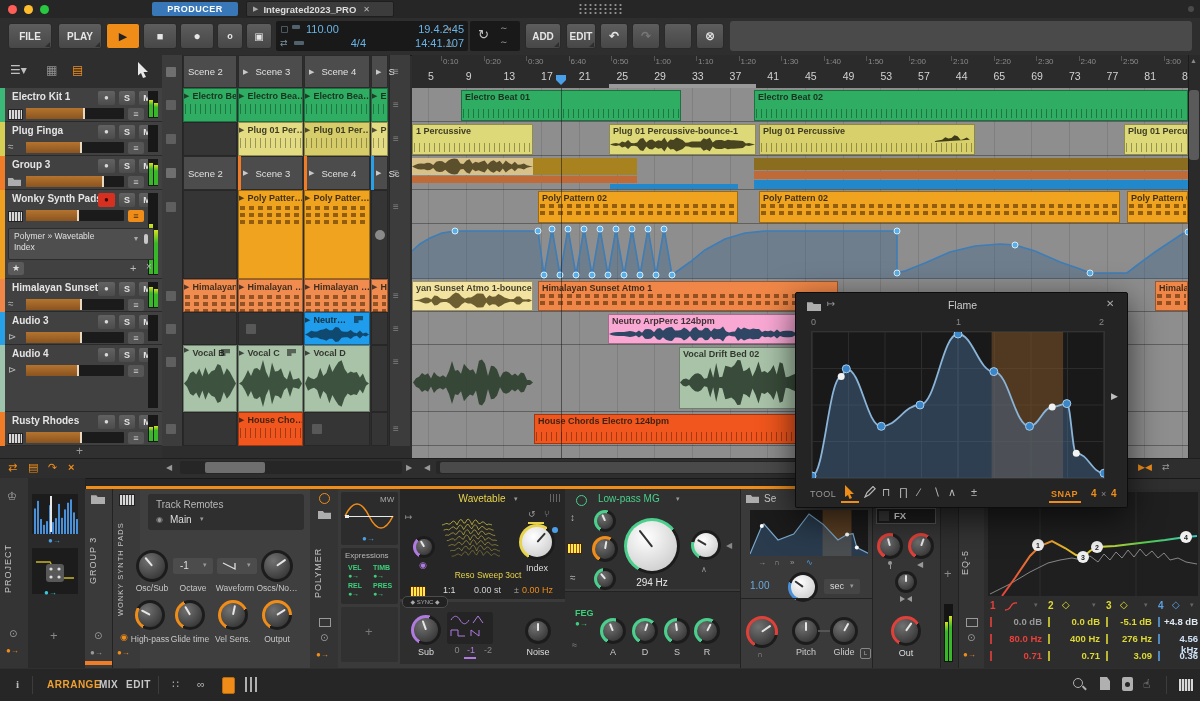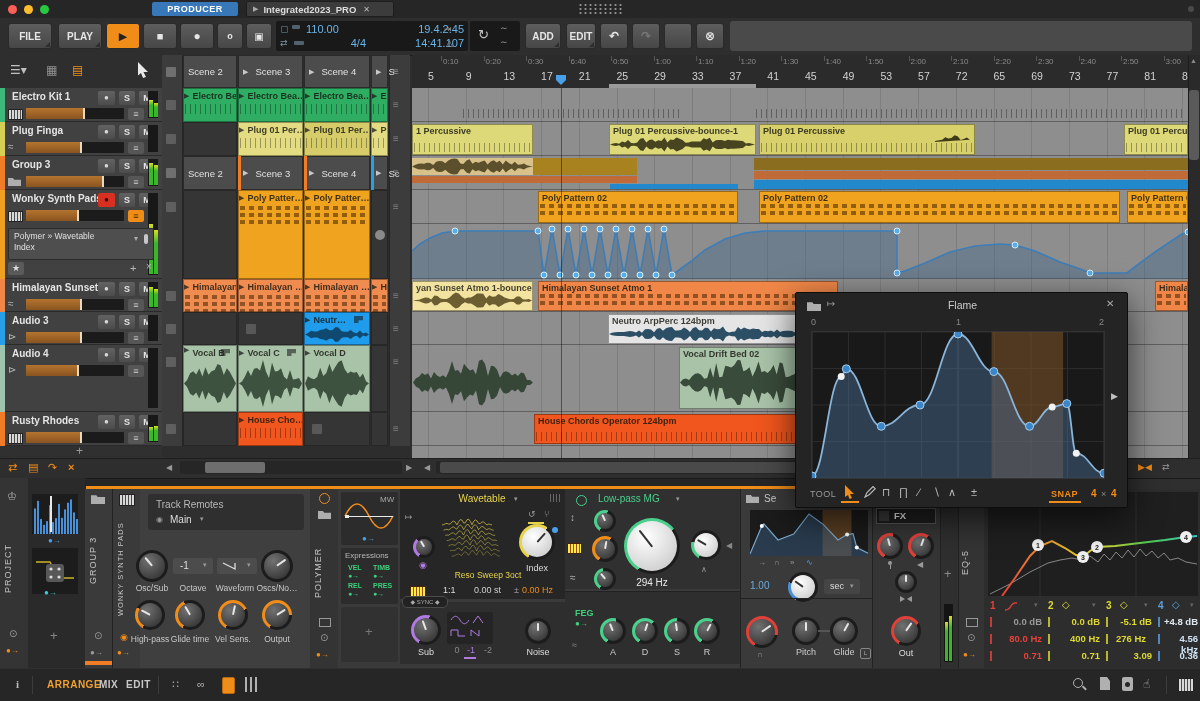--- a/index.html
+++ b/index.html
@@ -568,21 +568,21 @@
     <div style="position: absolute; left: 578.8px; top: 70px; width: 28px; height: 12px; color: rgb(210, 210, 210); font-size: 10.5px;">21</div>
     <div style="position: absolute; left: 616.5px; top: 70px; width: 28px; height: 12px; color: rgb(210, 210, 210); font-size: 10.5px;">25</div>
     <div style="position: absolute; left: 654.2px; top: 70px; width: 28px; height: 12px; color: rgb(210, 210, 210); font-size: 10.5px;">29</div>
     <div style="position: absolute; left: 691.9px; top: 70px; width: 28px; height: 12px; color: rgb(210, 210, 210); font-size: 10.5px;">33</div>
     <div style="position: absolute; left: 729.6px; top: 70px; width: 28px; height: 12px; color: rgb(210, 210, 210); font-size: 10.5px;">37</div>
     <div style="position: absolute; left: 767.3px; top: 70px; width: 28px; height: 12px; color: rgb(210, 210, 210); font-size: 10.5px;">41</div>
     <div style="position: absolute; left: 805px; top: 70px; width: 28px; height: 12px; color: rgb(210, 210, 210); font-size: 10.5px;">45</div>
     <div style="position: absolute; left: 842.7px; top: 70px; width: 28px; height: 12px; color: rgb(210, 210, 210); font-size: 10.5px;">49</div>
     <div style="position: absolute; left: 880.4px; top: 70px; width: 28px; height: 12px; color: rgb(210, 210, 210); font-size: 10.5px;">53</div>
     <div style="position: absolute; left: 918.1px; top: 70px; width: 28px; height: 12px; color: rgb(210, 210, 210); font-size: 10.5px;">57</div>
-    <div style="position: absolute; left: 955.8px; top: 70px; width: 28px; height: 12px; color: rgb(210, 210, 210); font-size: 10.5px;">72</div>
+    <div style="position: absolute; left: 955.8px; top: 70px; width: 28px; height: 12px; color: rgb(210, 210, 210); font-size: 10.5px;">44</div>
     <div style="position: absolute; left: 993.5px; top: 70px; width: 28px; height: 12px; color: rgb(210, 210, 210); font-size: 10.5px;">65</div>
     <div style="position: absolute; left: 1031.2px; top: 70px; width: 28px; height: 12px; color: rgb(210, 210, 210); font-size: 10.5px;">69</div>
     <div style="position: absolute; left: 1068.9px; top: 70px; width: 28px; height: 12px; color: rgb(210, 210, 210); font-size: 10.5px;">73</div>
     <div style="position: absolute; left: 1106.6px; top: 70px; width: 28px; height: 12px; color: rgb(210, 210, 210); font-size: 10.5px;">77</div>
     <div style="position: absolute; left: 1144.3px; top: 70px; width: 28px; height: 12px; color: rgb(210, 210, 210); font-size: 10.5px;">81</div>
     <div style="position: absolute; left: 1182px; top: 70px; width: 28px; height: 12px; color: rgb(210, 210, 210); font-size: 10.5px;">85</div>
     <div style="position: absolute; left: 609px; top: 84px; width: 147px; height: 5px; background: rgb(154, 154, 154);"></div>
     <div style="position: absolute; left: 412px; top: 88px; width: 776px; height: 370px; background: rgb(142, 142, 142);"></div>
     <div style="position: absolute; left: 428px; top: 88px; width: 1px; height: 370px; background: rgba(0, 0, 0, 0.1);"></div>
     <div style="position: absolute; left: 465.7px; top: 88px; width: 1px; height: 370px; background: rgba(0, 0, 0, 0.1);"></div>
@@ -619,21 +619,27 @@
       <svg width="121" height="17" viewBox="0 0 121 17" style="display:block">
         <polygon points="0.0,8.5 3.0,6.9 6.1,5.8 9.1,5.6 12.1,5.8 15.1,4.8 18.1,4.9 21.2,7.1 24.2,3.8 27.2,3.1 30.3,3.2 33.3,5.2 36.3,2.6 39.3,1.1 42.3,0.6 45.4,1.1 48.4,5.6 51.4,5.9 54.5,2.4 57.5,1.2 60.5,5.7 63.5,3.8 66.6,4.7 69.6,3.5 72.6,2.4 75.6,6.6 78.7,3.4 81.7,2.3 84.7,4.4 87.7,2.8 90.8,6.4 93.8,2.4 96.8,4.9 99.8,6.5 102.8,3.7 105.9,6.8 108.9,6.5 111.9,5.6 114.9,7.3 118.0,8.1 121.0,8.5 121.0,8.5 118.0,8.9 114.9,9.7 111.9,11.4 108.9,10.5 105.9,10.2 102.8,13.3 99.8,10.5 96.8,12.1 93.8,14.6 90.8,10.6 87.7,14.2 84.7,12.6 81.7,14.7 78.7,13.6 75.6,10.4 72.6,14.6 69.6,13.5 66.6,12.3 63.5,13.2 60.5,11.3 57.5,15.8 54.5,14.6 51.4,11.1 48.4,11.4 45.4,15.9 42.3,16.4 39.3,15.9 36.3,14.4 33.3,11.8 30.3,13.8 27.2,13.9 24.2,13.2 21.2,9.9 18.1,12.1 15.1,12.2 12.1,11.2 9.1,11.4 6.1,11.2 3.0,10.1 0.0,8.5 " fill="#3c3214" fill-opacity="0.8"></polygon>
       </svg>
     </div>
     <div style="position: absolute; left: 533px; top: 158px; width: 104px; height: 17px; background: rgb(168, 130, 30);"></div>
     <div style="position: absolute; left: 754px; top: 158px; width: 434px; height: 12px; background: rgb(138, 109, 30);"></div>
     <div style="position: absolute; left: 412px; top: 176px; width: 225px; height: 7px; background: rgb(192, 106, 56);"></div>
     <div style="position: absolute; left: 754px; top: 171px; width: 434px; height: 8px; background: rgb(192, 106, 56);"></div>
     <div style="position: absolute; left: 610px; top: 184px; width: 128px; height: 5px; background: rgb(34, 136, 204);"></div>
     <div style="position: absolute; left: 754px; top: 180px; width: 434px; height: 9px; background: rgb(34, 136, 204);"></div>
+    <div class=" clipcell" style="position: absolute; left: 461px; top: 90px; width: 220px; height: 31px; background: rgb(47, 174, 99);">
+      <span class="cliplabel">Electro Beat 01</span>
+    </div>
     <div class=" dotsrow" style="position: absolute; left: 463px; top: 109px; width: 216px; height: 9px;"></div>
+    <div class=" clipcell" style="position: absolute; left: 754px; top: 90px; width: 434px; height: 31px; background: rgb(47, 174, 99);">
+      <span class="cliplabel">Electro Beat 02</span>
+    </div>
     <div class=" dotsrow" style="position: absolute; left: 756px; top: 109px; width: 430px; height: 9px;"></div>
     <div class=" clipcell" style="position: absolute; left: 412px; top: 124px; width: 121px; height: 31px; background: rgb(221, 216, 120);">
       <span class="cliplabel">1 Percussive</span>
     </div>
     <div class=" dotsrow" style="position: absolute; left: 414px; top: 143px; width: 117px; height: 9px;"></div>
     <div class=" clipcell" style="position: absolute; left: 609px; top: 124px; width: 147px; height: 31px; background: rgb(221, 216, 120);">
       <span class="cliplabel">Plug 01 Percussive-bounce-1</span>
     </div>
     <div style="position: absolute; left: 610px; top: 136px; width: 145px; height: 17px;">
       <svg width="145" height="17" viewBox="0 0 145 17" style="display:block">
@@ -679,21 +685,21 @@
     <div class=" clipcell" style="position: absolute; left: 538px; top: 281px; width: 300px; height: 30px; background: rgb(240, 135, 72);">
       <span class="cliplabel">Himalayan Sunset Atmo 1</span>
     </div>
     <div class=" mrow" style="position: absolute; left: 540px; top: 294px; width: 296px; height: 4px;"></div>
     <div class=" mrow" style="position: absolute; left: 540px; top: 301px; width: 296px; height: 4px;"></div>
     <div class=" clipcell" style="position: absolute; left: 1155px; top: 281px; width: 33px; height: 30px; background: rgb(240, 135, 72);">
       <span class="cliplabel">Himalayan Sunset</span>
     </div>
     <div class=" mrow" style="position: absolute; left: 1157px; top: 294px; width: 29px; height: 4px;"></div>
     <div class=" mrow" style="position: absolute; left: 1157px; top: 301px; width: 29px; height: 4px;"></div>
-    <div class=" clipcell" style="position: absolute; left: 608px; top: 314px; width: 200px; height: 30px; background: #e5e5e5;">
+    <div class=" clipcell" style="position: absolute; left: 608px; top: 314px; width: 200px; height: 30px; background: #f9a8d4;">
       <span class="cliplabel">Neutro ArpPerc 124bpm</span>
     </div>
     <div style="position: absolute; left: 609px; top: 326px; width: 198px; height: 16px;">
       <svg width="198" height="16" viewBox="0 0 198 16" style="display:block">
         <polygon points="0.0,8.0 3.0,6.8 6.0,6.3 9.0,6.1 12.0,6.0 15.0,5.9 18.0,5.6 21.0,5.0 24.0,5.6 27.0,6.6 30.0,4.5 33.0,6.8 36.0,3.2 39.0,2.9 42.0,3.5 45.0,6.2 48.0,2.8 51.0,2.1 54.0,4.8 57.0,2.3 60.0,1.3 63.0,0.9 66.0,4.5 69.0,4.4 72.0,4.1 75.0,1.4 78.0,3.3 81.0,6.1 84.0,2.1 87.0,1.1 90.0,4.3 93.0,4.4 96.0,1.7 99.0,2.1 102.0,5.6 105.0,2.3 108.0,3.3 111.0,2.9 114.0,0.4 117.0,5.3 120.0,6.4 123.0,5.8 126.0,5.4 129.0,1.1 132.0,3.6 135.0,1.4 138.0,2.8 141.0,3.5 144.0,2.6 147.0,3.0 150.0,3.1 153.0,6.0 156.0,4.8 159.0,5.3 162.0,4.5 165.0,5.9 168.0,3.4 171.0,5.9 174.0,5.0 177.0,4.7 180.0,4.7 183.0,4.9 186.0,6.5 189.0,6.2 192.0,6.7 195.0,7.5 198.0,8.0 198.0,8.0 195.0,8.5 192.0,9.3 189.0,9.8 186.0,9.5 183.0,11.1 180.0,11.3 177.0,11.3 174.0,11.0 171.0,10.1 168.0,12.6 165.0,10.1 162.0,11.5 159.0,10.7 156.0,11.2 153.0,10.0 150.0,12.9 147.0,13.0 144.0,13.4 141.0,12.5 138.0,13.2 135.0,14.6 132.0,12.4 129.0,14.9 126.0,10.6 123.0,10.2 120.0,9.6 117.0,10.7 114.0,15.6 111.0,13.1 108.0,12.7 105.0,13.7 102.0,10.4 99.0,13.9 96.0,14.3 93.0,11.6 90.0,11.7 87.0,14.9 84.0,13.9 81.0,9.9 78.0,12.7 75.0,14.6 72.0,11.9 69.0,11.6 66.0,11.5 63.0,15.1 60.0,14.7 57.0,13.7 54.0,11.2 51.0,13.9 48.0,13.2 45.0,9.8 42.0,12.5 39.0,13.1 36.0,12.8 33.0,9.2 30.0,11.5 27.0,9.4 24.0,10.4 21.0,11.0 18.0,10.4 15.0,10.1 12.0,10.0 9.0,9.9 6.0,9.7 3.0,9.2 0.0,8.0 " fill="#0c3550" fill-opacity="0.85"></polygon>
       </svg>
     </div>
     <div style="position: absolute; left: 413px; top: 358px; width: 120px; height: 49px;">
       <svg width="120" height="49" viewBox="0 0 120 49" style="display:block">
         <polygon points="0.0,24.5 3.0,20.2 6.0,18.8 9.0,15.1 12.0,16.9 15.0,15.3 18.0,20.6 21.0,14.1 24.0,17.5 27.0,19.1 30.0,17.2 33.0,19.6 36.0,13.1 39.0,3.0 42.0,12.7 45.0,12.1 48.0,15.8 51.0,5.8 54.0,9.5 57.0,12.4 60.0,11.2 63.0,16.6 66.0,2.8 69.0,1.6 72.0,5.8 75.0,17.9 78.0,7.7 81.0,8.2 84.0,11.4 87.0,19.7 90.0,14.5 93.0,13.2 96.0,14.4 99.0,17.5 102.0,15.5 105.0,17.9 108.0,14.4 111.0,15.2 114.0,22.0 117.0,22.0 120.0,24.5 120.0,24.5 117.0,27.0 114.0,27.0 111.0,33.8 108.0,34.6 105.0,31.1 102.0,33.5 99.0,31.5 96.0,34.6 93.0,35.8 90.0,34.5 87.0,29.3 84.0,37.6 81.0,40.8 78.0,41.3 75.0,31.1 72.0,43.2 69.0,47.4 66.0,46.2 63.0,32.4 60.0,37.8 57.0,36.6 54.0,39.5 51.0,43.2 48.0,33.2 45.0,36.9 42.0,36.3 39.0,46.0 36.0,35.9 33.0,29.4 30.0,31.8 27.0,29.9 24.0,31.5 21.0,34.9 18.0,28.4 15.0,33.7 12.0,32.1 9.0,33.9 6.0,30.2 3.0,28.8 0.0,24.5 " fill="#2c3e2e" fill-opacity="0.9"></polygon>
@@ -701,21 +707,21 @@
     </div>
     <div class=" clipcell" style="position: absolute; left: 679px; top: 347px; width: 150px; height: 62px; background: rgb(169, 195, 169);">
       <span class="cliplabel">Vocal Drift Bed 02</span>
     </div>
     <div style="position: absolute; left: 680px; top: 358px; width: 148px; height: 49px;">
       <svg width="148" height="49" viewBox="0 0 148 49" style="display:block">
         <polygon points="0.0,24.5 3.0,21.3 6.0,20.6 9.1,21.9 12.1,18.3 15.1,15.7 18.1,15.2 21.1,16.8 24.2,20.7 27.2,19.9 30.2,9.5 33.2,19.8 36.2,5.0 39.3,19.3 42.3,18.7 45.3,7.7 48.3,8.5 51.3,9.5 54.4,7.0 57.4,1.9 60.4,2.3 63.4,13.2 66.4,12.1 69.5,9.3 72.5,18.4 75.5,12.2 78.5,3.4 81.6,14.2 84.6,13.1 87.6,15.0 90.6,11.9 93.6,7.1 96.7,16.6 99.7,4.3 102.7,5.5 105.7,19.2 108.7,18.8 111.8,17.2 114.8,16.1 117.8,14.0 120.8,18.1 123.8,17.2 126.9,16.4 129.9,18.8 132.9,16.9 135.9,19.0 138.9,16.8 142.0,21.1 145.0,20.7 148.0,24.5 148.0,24.5 145.0,28.3 142.0,27.9 138.9,32.2 135.9,30.0 132.9,32.1 129.9,30.2 126.9,32.6 123.8,31.8 120.8,30.9 117.8,35.0 114.8,32.9 111.8,31.8 108.7,30.2 105.7,29.8 102.7,43.5 99.7,44.7 96.7,32.4 93.6,41.9 90.6,37.1 87.6,34.0 84.6,35.9 81.6,34.8 78.5,45.6 75.5,36.8 72.5,30.6 69.5,39.7 66.4,36.9 63.4,35.8 60.4,46.7 57.4,47.1 54.4,42.0 51.3,39.5 48.3,40.5 45.3,41.3 42.3,30.3 39.3,29.7 36.2,44.0 33.2,29.2 30.2,39.5 27.2,29.1 24.2,28.3 21.1,32.2 18.1,33.8 15.1,33.3 12.1,30.7 9.1,27.1 6.0,28.4 3.0,27.7 0.0,24.5 " fill="#2c3e2e" fill-opacity="0.9"></polygon>
       </svg>
     </div>
     <div class=" clipcell" style="position: absolute; left: 534px; top: 414px; width: 270px; height: 30px; background: rgb(240, 86, 29);">
-      <span class="cliplabel">House Chords Operator 124bpm</span>
+      <span class="cliplabel">House Chords Electro 124bpm</span>
     </div>
     <div class=" dotsrow" style="position: absolute; left: 536px; top: 432px; width: 266px; height: 9px;"></div>
     <div style="position: absolute; left: 412px; top: 224px; width: 776px; height: 55px;">
       <svg width="776" height="55" viewBox="0 0 776 55" style="display:block">
         <polygon points="0,27 8,20 18,14 30,9 43,7 126,7 132,51 140,5 148,51 156,5 164,51 172,5 180,51 188,5 196,51 204,5 212,51 220,5 228,51 236,5 244,51 252,5 260,51 278,38 293,26 313,15 333,9 353,7 485,7 485,49 493,47 513,39 538,28 563,22 588,20 603,21 623,27 648,38 668,45 678,49 715,49 728,39 743,28 758,18 770,10 776,8 776,55 0,55" fill="rgba(60,100,140,.38)"></polygon>
      <polyline points="0,27 8,20 18,14 30,9 43,7 126,7 132,51 140,5 148,51 156,5 164,51 172,5 180,51 188,5 196,51 204,5 212,51 220,5 228,51 236,5 244,51 252,5 260,51 278,38 293,26 313,15 333,9 353,7 485,7 485,49 493,47 513,39 538,28 563,22 588,20 603,21 623,27 648,38 668,45 678,49 715,49 728,39 743,28 758,18 770,10 776,8" fill="none" stroke="#3d7db8" stroke-width="1.6"></polyline>
         <circle cx="43" cy="7" r="3" fill="#58aee8" stroke="#d8ecf8" stroke-width="1"></circle>
         <circle cx="126" cy="7" r="3" fill="#58aee8" stroke="#d8ecf8" stroke-width="1"></circle>
         <circle cx="132" cy="51" r="3" fill="#58aee8" stroke="#d8ecf8" stroke-width="1"></circle>
         <circle cx="140" cy="5" r="3" fill="#58aee8" stroke="#d8ecf8" stroke-width="1"></circle>
@@ -1176,21 +1182,21 @@
     <div style="position: absolute; left: 1048px; top: 634px; width: 2px; height: 10px; background: rgb(221, 216, 50); opacity: 0.8;"></div>
     <div style="position: absolute; left: 1052px; top: 633px; width: 48px; height: 12px; color: rgb(221, 216, 50); font-size: 9.5px; font-weight: bold; text-align: right;">400 Hz</div>
     <div style="position: absolute; left: 1048px; top: 651px; width: 2px; height: 10px; background: rgb(221, 216, 50); opacity: 0.8;"></div>
     <div style="position: absolute; left: 1052px; top: 650px; width: 48px; height: 12px; color: rgb(221, 216, 50); font-size: 9.5px; font-weight: bold; text-align: right;">0.71</div>
     <div style="position: absolute; left: 1106px; top: 600px; width: 10px; height: 11px; color: rgb(221, 216, 50); font-size: 10px; font-weight: bold;">3</div>
     <div style="position: absolute; left: 1120px; top: 599px; color: rgb(221, 216, 50); font-size: 10px;">◇</div>
     <div style="position: absolute; left: 1144px; top: 601px; color: rgb(102, 102, 102); font-size: 7px;">▾</div>
     <div style="position: absolute; left: 1106px; top: 617px; width: 2px; height: 10px; background: rgb(221, 216, 50); opacity: 0.8;"></div>
     <div style="position: absolute; left: 1110px; top: 616px; width: 42px; height: 12px; color: rgb(221, 216, 50); font-size: 9.5px; font-weight: bold; text-align: right;">-5.1 dB</div>
     <div style="position: absolute; left: 1106px; top: 634px; width: 2px; height: 10px; background: rgb(221, 216, 50); opacity: 0.8;"></div>
-    <div style="position: absolute; left: 1110px; top: 633px; width: 42px; height: 12px; color: rgb(221, 216, 50); font-size: 9.5px; font-weight: bold; text-align: center;">276 Hz</div>
+    <div style="position: absolute; left: 1110px; top: 633px; width: 42px; height: 12px; color: rgb(221, 216, 50); font-size: 9.5px; font-weight: bold; text-align: right;">276 Hz</div>
     <div style="position: absolute; left: 1106px; top: 651px; width: 2px; height: 10px; background: rgb(221, 216, 50); opacity: 0.8;"></div>
     <div style="position: absolute; left: 1110px; top: 650px; width: 42px; height: 12px; color: rgb(221, 216, 50); font-size: 9.5px; font-weight: bold; text-align: right;">3.09</div>
     <div style="position: absolute; left: 1158px; top: 600px; width: 10px; height: 11px; color: rgb(90, 160, 224); font-size: 10px; font-weight: bold;">4</div>
     <div style="position: absolute; left: 1172px; top: 599px; color: rgb(90, 160, 224); font-size: 10px;">◇</div>
     <div style="position: absolute; left: 1190px; top: 601px; color: rgb(102, 102, 102); font-size: 7px;">▾</div>
     <div style="position: absolute; left: 1158px; top: 617px; width: 2px; height: 10px; background: rgb(90, 160, 224); opacity: 0.8;"></div>
     <div style="position: absolute; left: 1162px; top: 616px; width: 36px; height: 12px; color: rgb(223, 232, 242); font-size: 9.5px; font-weight: bold; text-align: right;">+4.8 dB</div>
     <div style="position: absolute; left: 1158px; top: 634px; width: 2px; height: 10px; background: rgb(90, 160, 224); opacity: 0.8;"></div>
     <div style="position: absolute; left: 1162px; top: 633px; width: 36px; height: 12px; color: rgb(207, 227, 245); font-size: 9.5px; font-weight: bold; text-align: right;">4.56 kHz</div>
     <div style="position: absolute; left: 1158px; top: 651px; width: 2px; height: 10px; background: rgb(90, 160, 224); opacity: 0.8;"></div>

